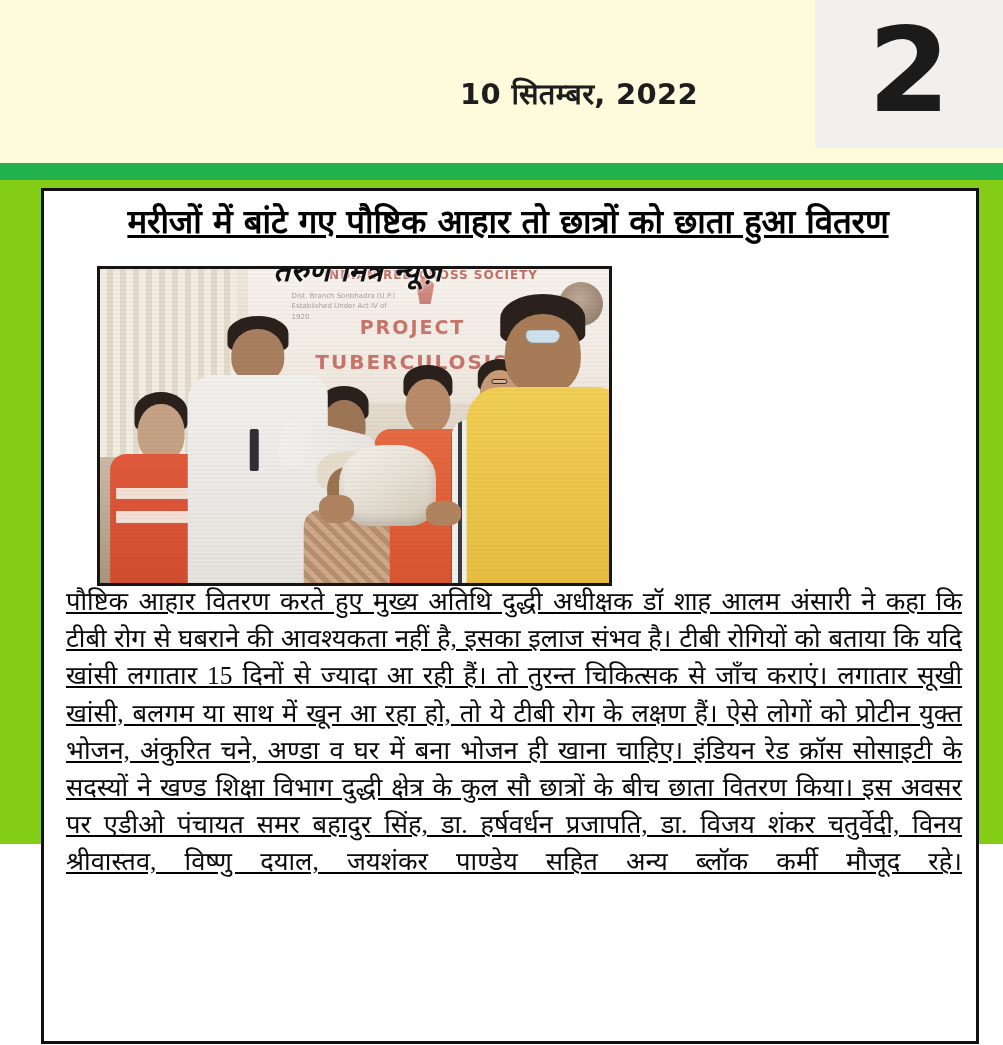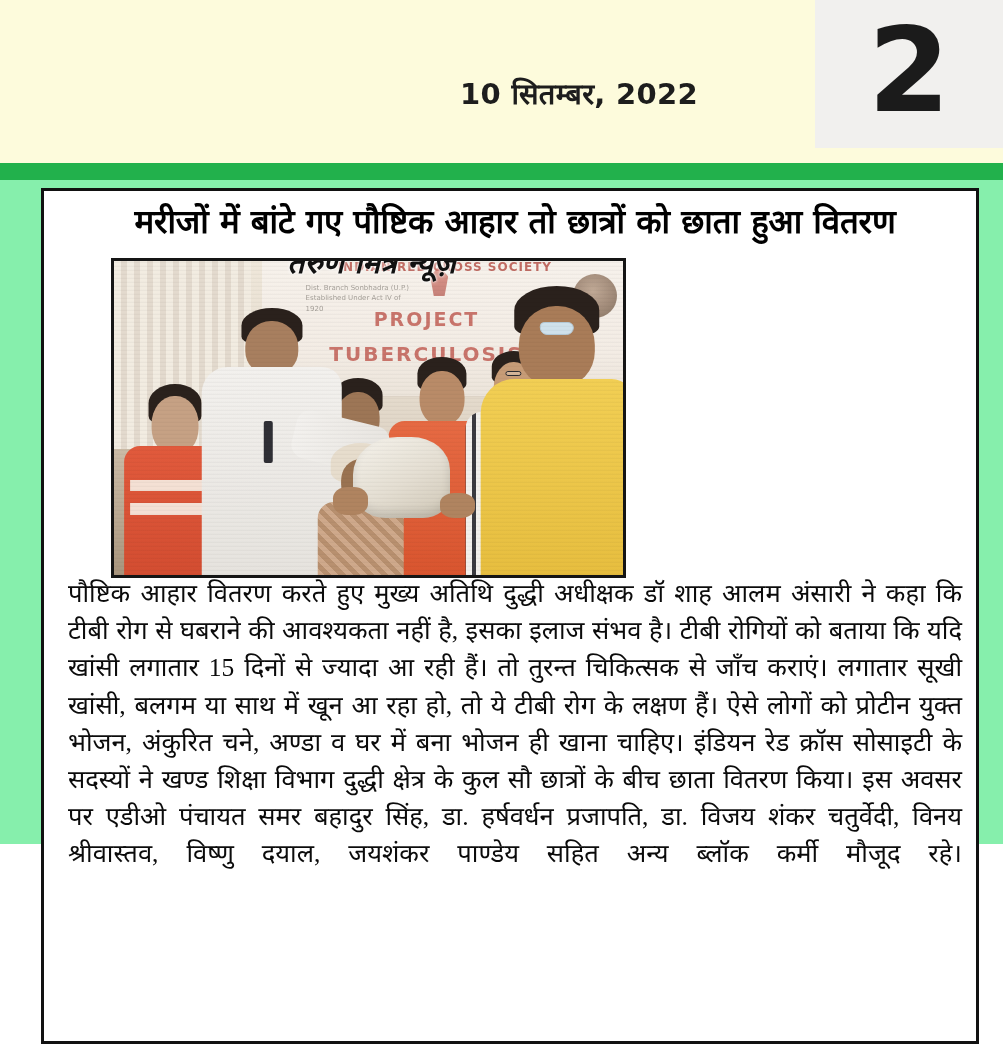--- a/index.html
+++ b/index.html
@@ -10,21 +10,21 @@
     width: 1003px;
     height: 1045px;
     background: #ffffff;
     font-family: "Liberation Serif", "DejaVu Serif", serif;
     overflow: hidden;
   }
   .page {
     position: relative;
     width: 1003px;
     height: 844px;
-    background: #86efac;
+    background: #84cc16;
   }
 
   
   .masthead {
     position: absolute;
     left: 0; top: 0;
     width: 1003px;
     height: 163px;
     background: #fdfbdc;
   }
@@ -81,39 +81,41 @@
     height: 856px;
     border: 3px solid #111111;
     background: #ffffff;
     box-sizing: border-box;
     overflow: hidden;
   }
   .article-inner {
     position: relative;
     width: 100%;
     height: 100%;
-    padding: 6px 10px 0 20px;
+    padding: 6px 10px 0 6px;
     box-sizing: border-box;
+    text-decoration: underline;
   }
 
   .headline {
     font-family: "DejaVu Sans", "Liberation Sans", sans-serif;
     font-weight: bold;
     font-size: 33px;
     line-height: 1.18;
     color: #000000;
     text-align: center;
     letter-spacing: -0.2px;
     white-space: nowrap;
     margin-top: 6px;
   }
 
   
   .top-block {
     position: relative;
+    margin-top: 8px;
     height: 323px;
   }
   .photo-figure {
     position: absolute;
     left: 7px;
     top: 0;
     width: 515px;
     height: 320px;
     border: 3px solid #151515;
     box-sizing: border-box;
@@ -162,20 +164,21 @@
   .body-text {
     margin-top: 10px;
     font-family: "Liberation Serif", "DejaVu Serif", serif;
     font-size: 25.5px;
     line-height: 1.46;
     color: #0b0b0b;
     text-align: justify;
     text-align-last: justify;
     padding: 0 4px;
     word-spacing: 1px;
+    margin-left: 12px;
   }
 
   
   .scene { position: absolute; inset: 0; }
   .bg-wall {
     position: absolute; left: 0; top: 0; width: 100%; height: 62%;
     background: linear-gradient(180deg, #efe7da 0%, #e7ded0 55%, #ded3c4 100%);
   }
   .bg-floor {
     position: absolute; left: 0; bottom: 0; width: 100%; height: 40%;

